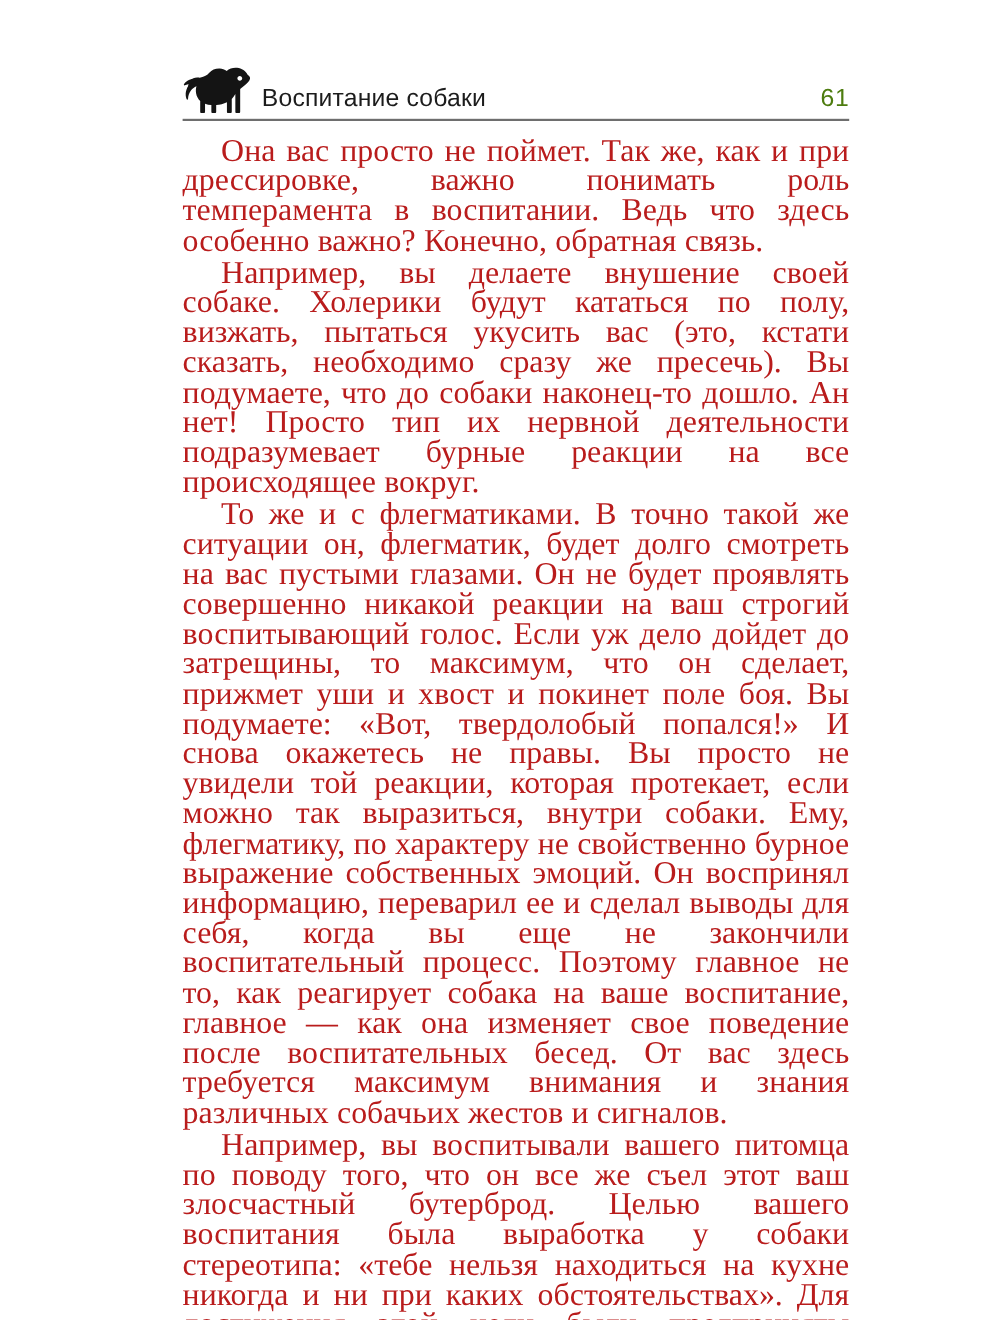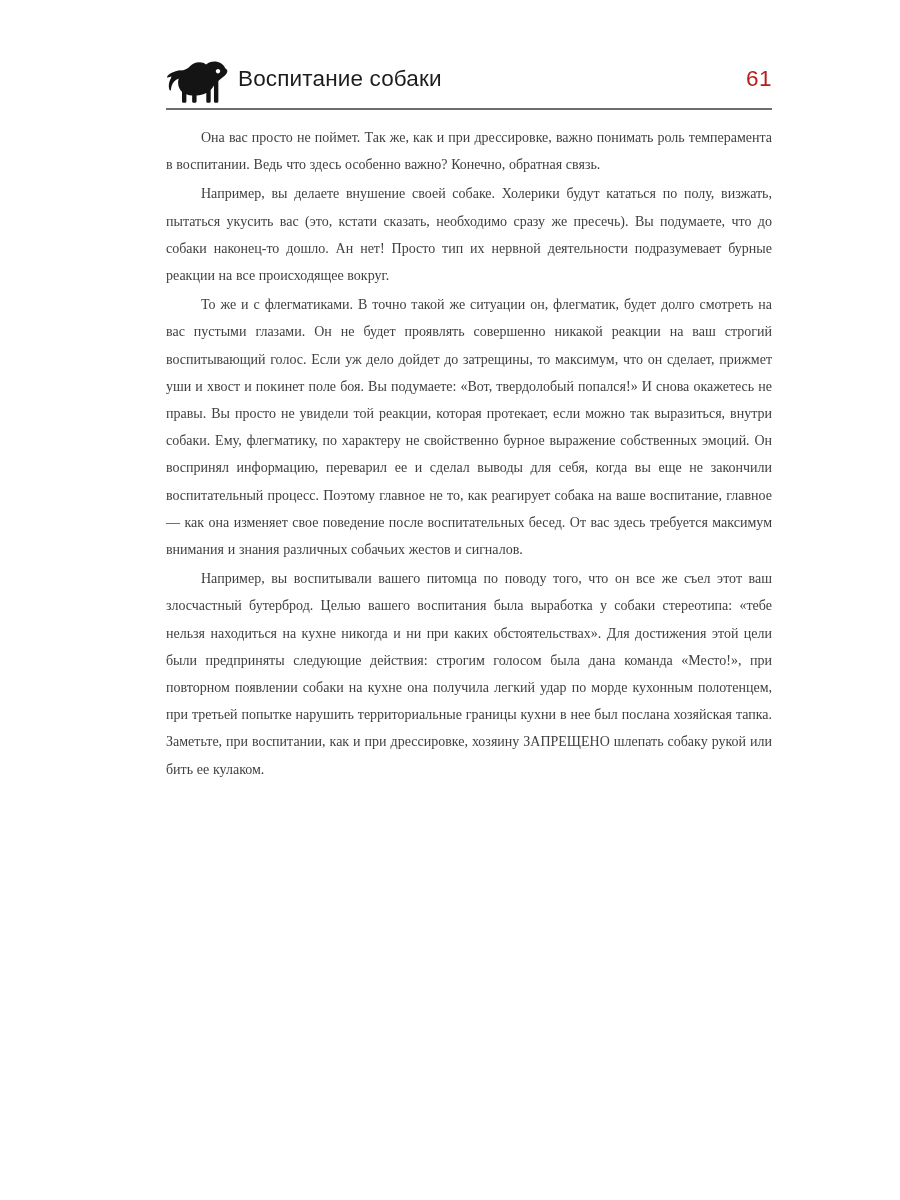--- a/index.html
+++ b/index.html
@@ -27,21 +27,21 @@
   
   .running-head {
     position: absolute;
     left: 166px;
     top: 58px;
     width: 606px;
     height: 48px;
   }
   .head-row {
     display: flex;
-    align-items: center;
+    align-items: flex-end;
     height: 48px;
     gap: 0;
   }
   .dog-mark {
     width: 62px;
     height: 48px;
     flex: 0 0 62px;
     display: block;
     line-height: 0;
   }
@@ -59,21 +59,21 @@
     line-height: 1;
     padding-bottom: 6px;
     margin-left: 10px;
     white-space: nowrap;
   }
   .head-spacer { flex: 1 1 auto; }
   .head-folio {
     font-family: "Liberation Sans", "DejaVu Sans", sans-serif;
     font-size: 22.5px;
     font-weight: 400;
-    color: #b91c1c;
+    color: #4d7c0f;
     line-height: 1;
     padding-bottom: 6px;
     letter-spacing: 0.5px;
   }
   .head-rule {
     position: absolute;
     left: 166px;
     top: 108px;
     width: 606px;
     height: 1.6px;
@@ -85,25 +85,25 @@
     position: absolute;
     left: 166px;
     top: 124px;
     width: 606px;
   }
   p.para {
     margin: 0;
     text-align: justify;
     text-justify: inter-word;
     text-indent: 35px;
-    font-size: 14px;
+    font-size: 29px;
     line-height: 27.2px;
     hyphens: manual;
     word-spacing: 0.2px;
-    color: #404040;
+    color: #b91c1c;
   }
   p.para + p.para {
     margin-top: 2px;
   }
 </style>
 </head>
 <body>
 
 <div class="page">
 

